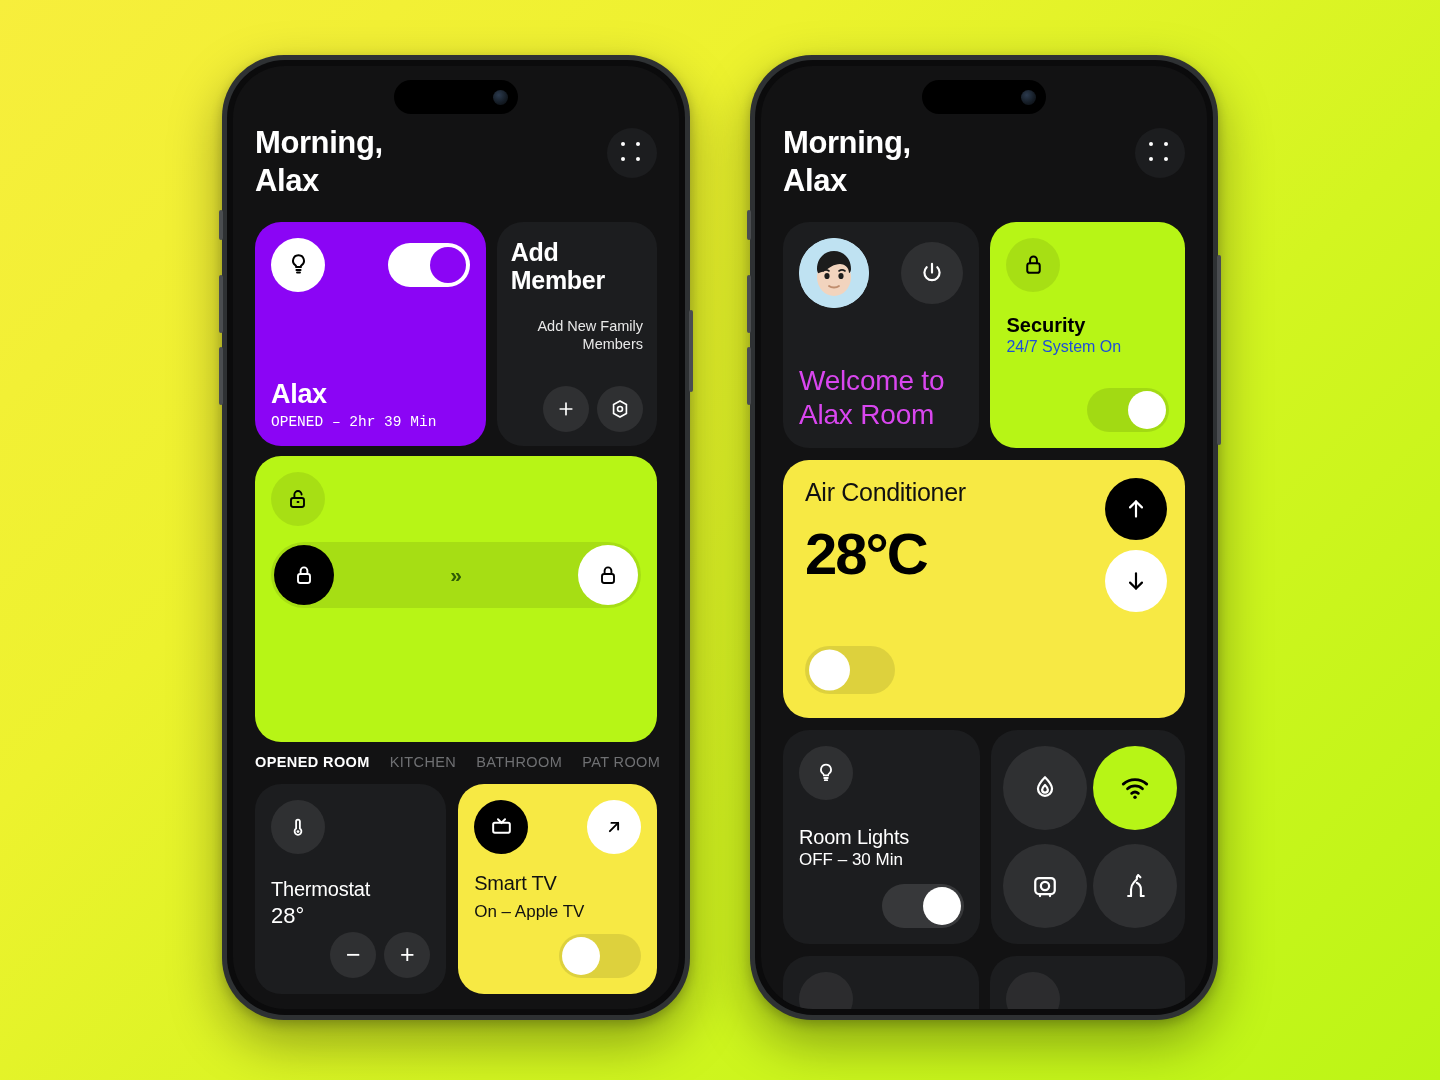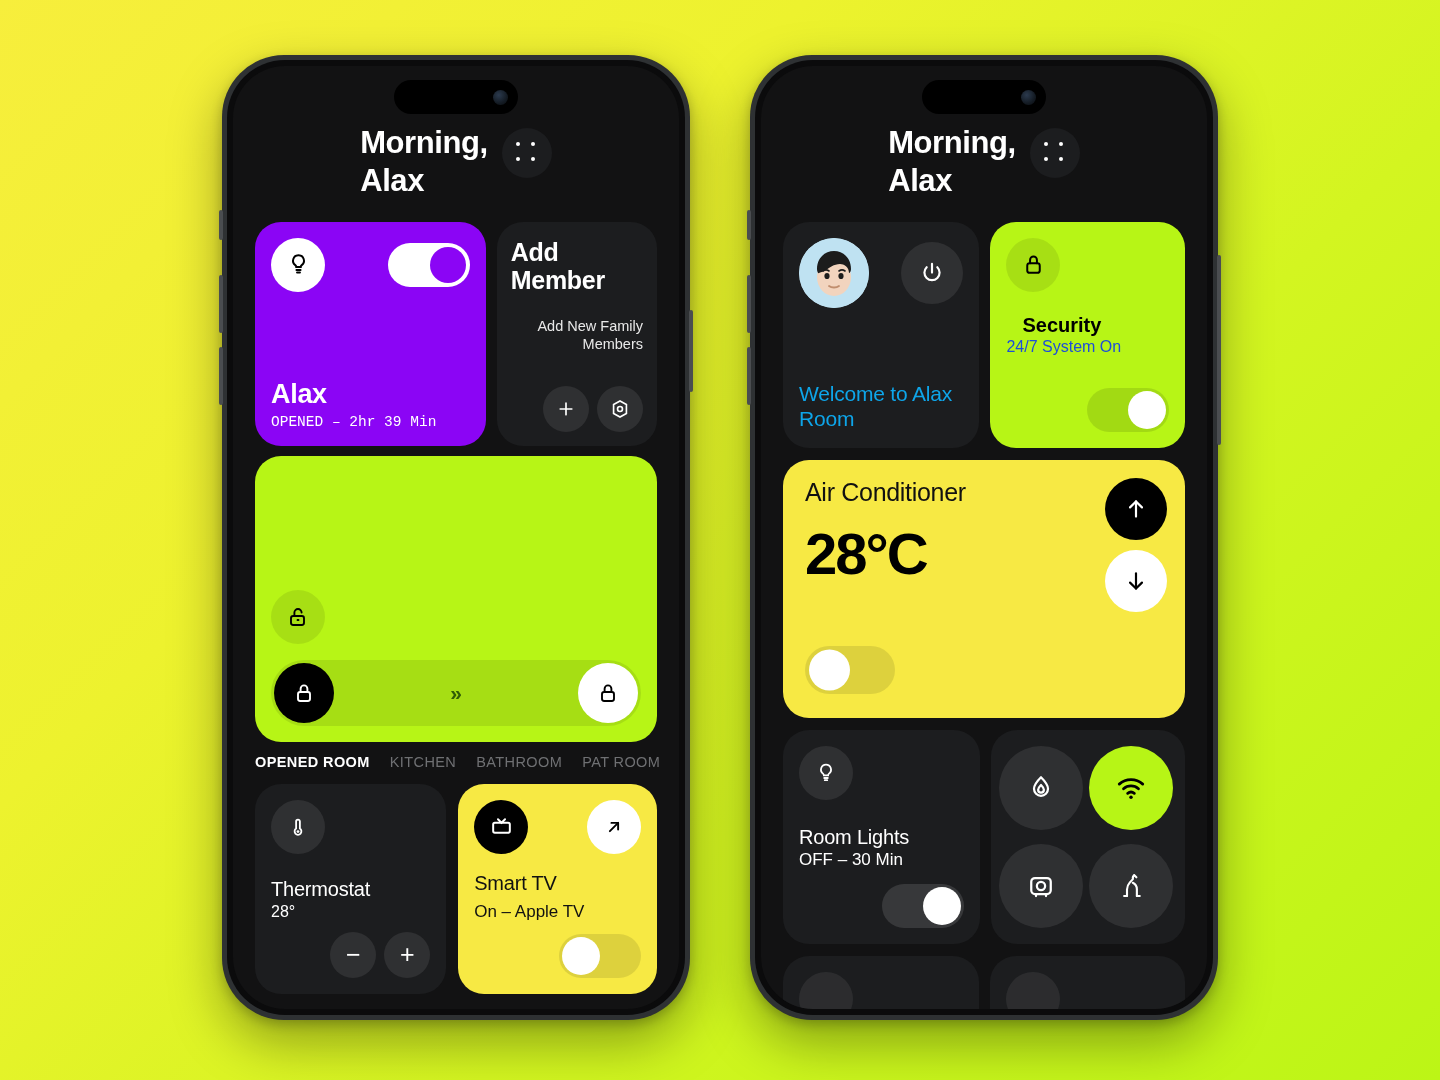--- a/index.html
+++ b/index.html
@@ -60,21 +60,21 @@
   }
   .island-cam {
     width: 15px; height: 15px; border-radius: 50%;
     background: radial-gradient(circle at 38% 34%, #2b3a4e 0%, #131a22 62%, #0a0d11 100%);
   }
 
   
   .app { position: absolute; inset: 0; padding: 0 16px; }
 
   .greet-row {
-    display: flex; align-items: flex-start; justify-content: center;
+    display: flex; align-items: flex-start; justify-content: space-between;
     padding: 58px 6px 0 6px;
     gap: 14px;
   }
   .greet {
     color: #fff;
     font-size: 31px;
     font-weight: 700;
     line-height: 1.22;
     letter-spacing: -0.4px;
   }
@@ -85,21 +85,21 @@
     grid-template-columns: 7px 7px;
     grid-template-rows: 7px 7px;
     gap: 8px;
     align-content: center; justify-content: center;
     flex: none;
     margin-top: 4px;
   }
   .menu-btn i { width: 4px; height: 4px; border-radius: 50%; background: #fff; display:block; }
 
   
-  .card { border-radius: 26px; position: relative; overflow: hidden; justify-content: flex-end; }
+  .card { border-radius: 26px; position: relative; overflow: hidden; }
   .card-dark { background: #1c1d1f; }
 
   .ic-circle {
     width: 54px; height: 54px; border-radius: 50%;
     display: flex; align-items: center; justify-content: center;
     flex: none;
   }
   .ic-soft   { background: rgba(255,255,255,.085); }
   .ic-softd  { background: rgba(0,0,0,.085); }
   .ic-white  { background: #fff; }
@@ -159,21 +159,21 @@
   .slider-chev { position: absolute; left: 50%; transform: translateX(-50%); color: #2f5c06; font-size: 21px; font-weight: 700; }
   .sl-knob { width: 60px; height: 60px; border-radius: 50%; display:flex; align-items:center; justify-content:center; flex:none; }
 
   .tabs { display: flex; gap: 20px; padding: 12px 6px 0 6px; white-space: nowrap; overflow: hidden; }
   .tab { font-size: 14.5px; color: #6f7073; letter-spacing: .4px; font-weight: 500; }
   .tab.active { color: #fff; font-weight: 700; }
 
   .row-3 { display: flex; gap: 12px; padding: 0 6px; margin-top: 14px; }
   .thermo-card { width: 200px; height: 210px; padding: 16px; display:flex; flex-direction: column; }
   .thermo-title { color: #fff; font-size: 20px; font-weight: 500; margin-top: 24px; letter-spacing: -.2px; }
-  .thermo-val { color: #fff; font-size: 16px; margin-top: 2px; }
+  .thermo-val { color: #fff; font-size: 22px; margin-top: 2px; }
   .thermo-btns { margin-top: auto; display: flex; gap: 8px; justify-content: flex-end; }
   .thermo-btns .ic-circle { width: 46px; height: 46px; }
   .sgn { color: #fff; font-size: 25px; line-height: 1; font-weight: 400; }
 
   .tv-card { background: #F7E944; width: 208px; height: 210px; padding: 16px; display:flex; flex-direction: column; }
   .tv-top { display: flex; align-items: flex-start; justify-content: space-between; }
   .tv-title { color: #111; font-size: 20px; font-weight: 500; margin-top: 18px; letter-spacing: -.2px; }
   .tv-sub { color: #111; font-size: 17px; margin-top: 7px; }
   .tv-toggle { width: 82px; height: 44px; background: rgba(0,0,0,.10); margin-top: auto; margin-left: auto; }
   .tv-toggle .knob { width: 38px; height: 38px; left: 3px; background: #fff; }
@@ -181,24 +181,24 @@
   
   .p2-row1 { display: flex; gap: 11px; margin-top: 22px; padding: 0 6px; }
   .welcome-card { width: 205px; height: 226px; padding: 16px; display:flex; flex-direction: column; }
   .welcome-top { display: flex; align-items: center; justify-content: space-between; }
   .avatar {
     width: 70px; height: 70px; border-radius: 50%;
     background: #BFE2F2; flex: none;
     display:flex; align-items:center; justify-content:center;
     font-size: 44px; line-height: 1; overflow: hidden;
   }
-  .welcome-text { color: #0ea5e9; font-size: 21px; font-weight: 500; line-height: 1.2; margin-top: auto; letter-spacing: -.2px; }
+  .welcome-text { color: #d946ef; font-size: 28px; font-weight: 500; line-height: 1.2; margin-top: auto; letter-spacing: -.2px; }
 
   .security-card { background: #B7F516; width: 203px; height: 226px; padding: 16px; display:flex; flex-direction: column; }
-  .sec-title { color: #000; font-size: 20px; font-weight: 700; margin-top: 22px; margin-left: 16px; }
+  .sec-title { color: #000; font-size: 20px; font-weight: 700; margin-top: 22px; }
   .sec-sub { color: #1d4ed8; font-size: 16px; margin-top: 1px; }
   .sec-toggle { width: 82px; height: 44px; background: rgba(0,0,0,.11); margin-top: auto; margin-left: auto; }
   .sec-toggle .knob { width: 38px; height: 38px; right: 3px; background: #fff; }
 
   .ac-card {
     margin: 12px 6px 0 6px; background: #F7E944; height: 258px;
     padding: 18px 18px 18px 22px; position: relative;
   }
   .ac-title { color: #111; font-size: 25px; font-weight: 500; letter-spacing: -.3px; }
   .ac-temp { color: #000; font-size: 58px; font-weight: 700; letter-spacing: -2px; margin-top: 18px; line-height: 1; }

